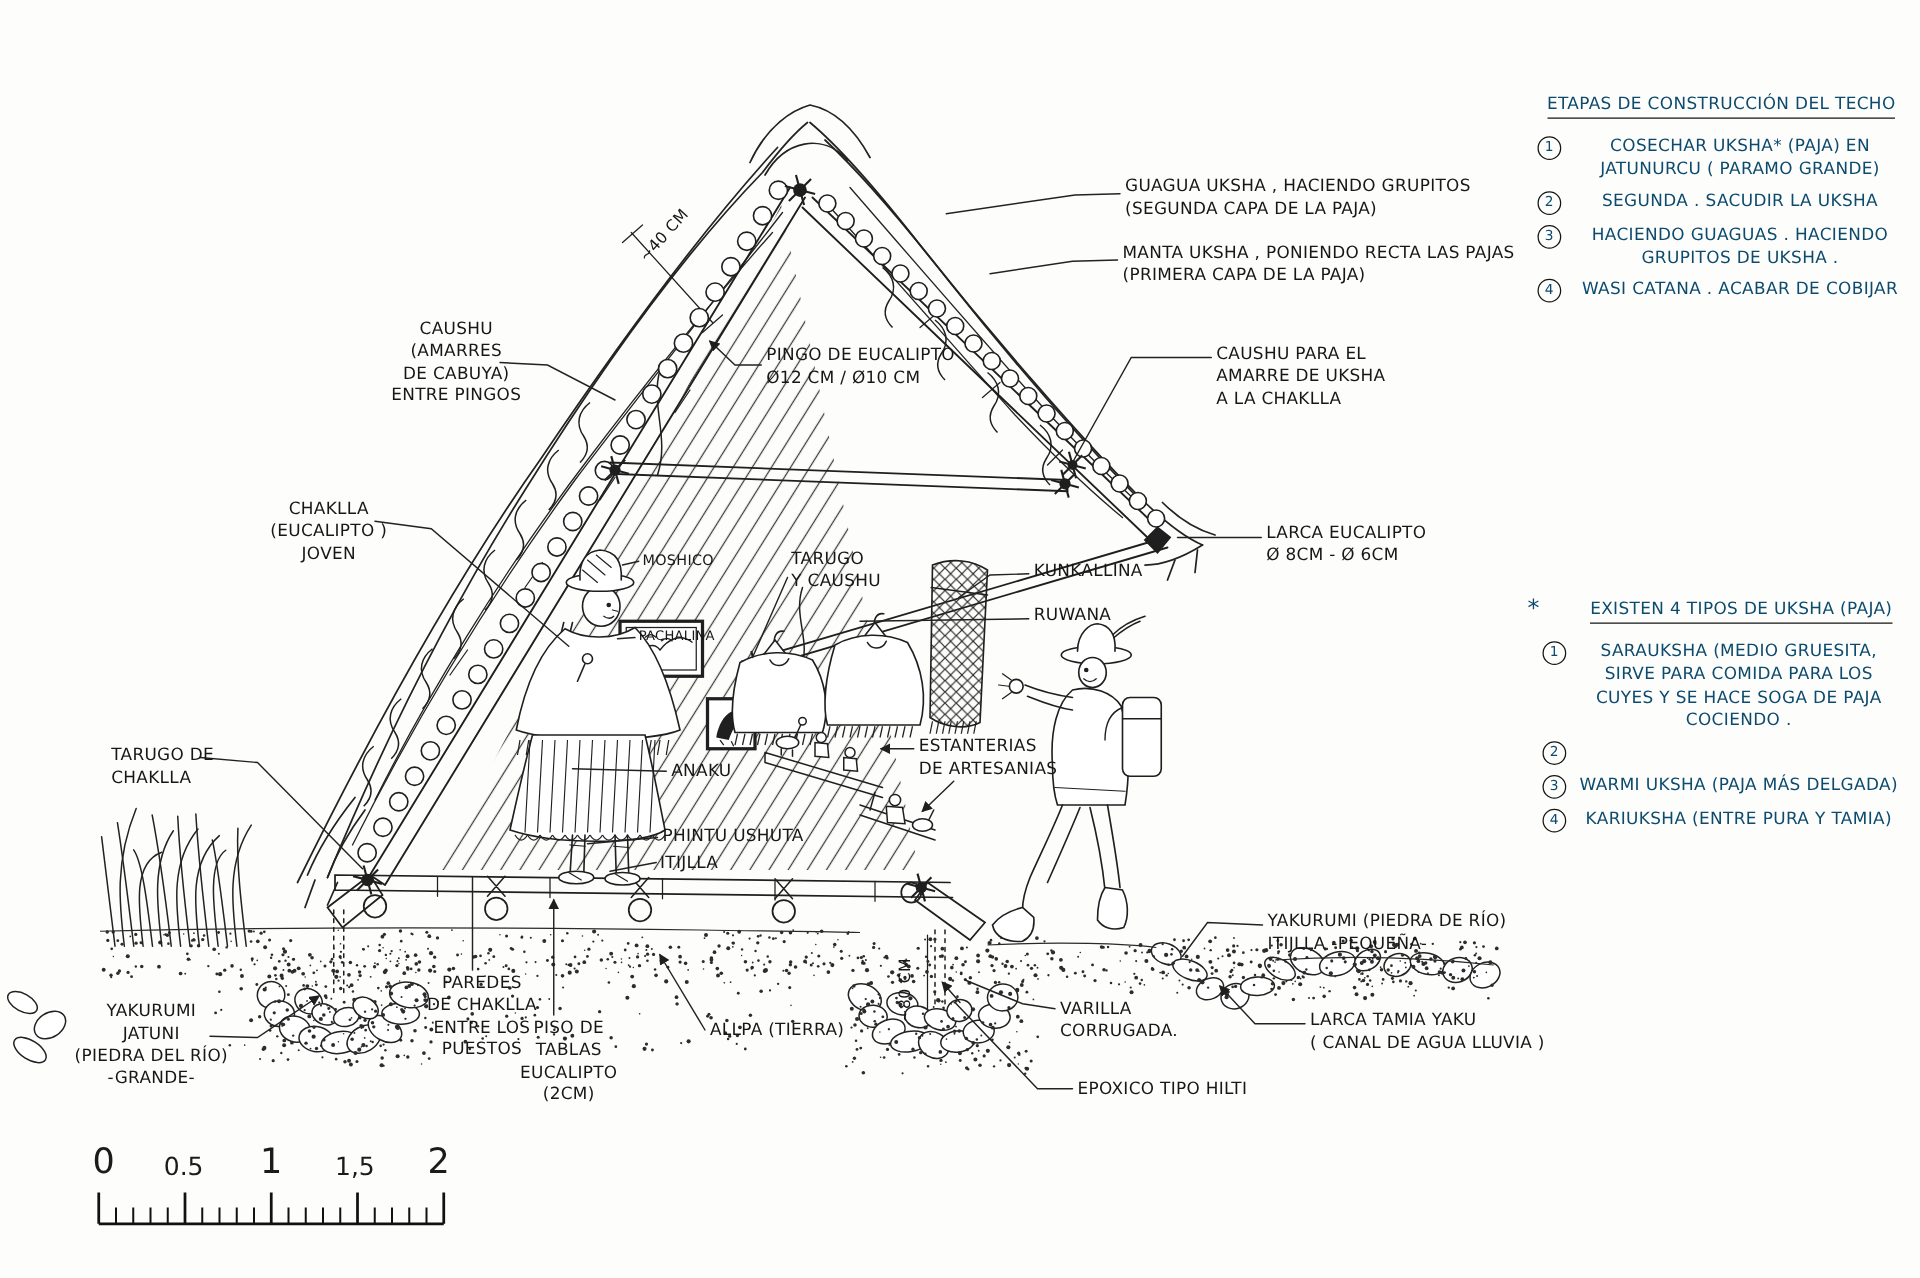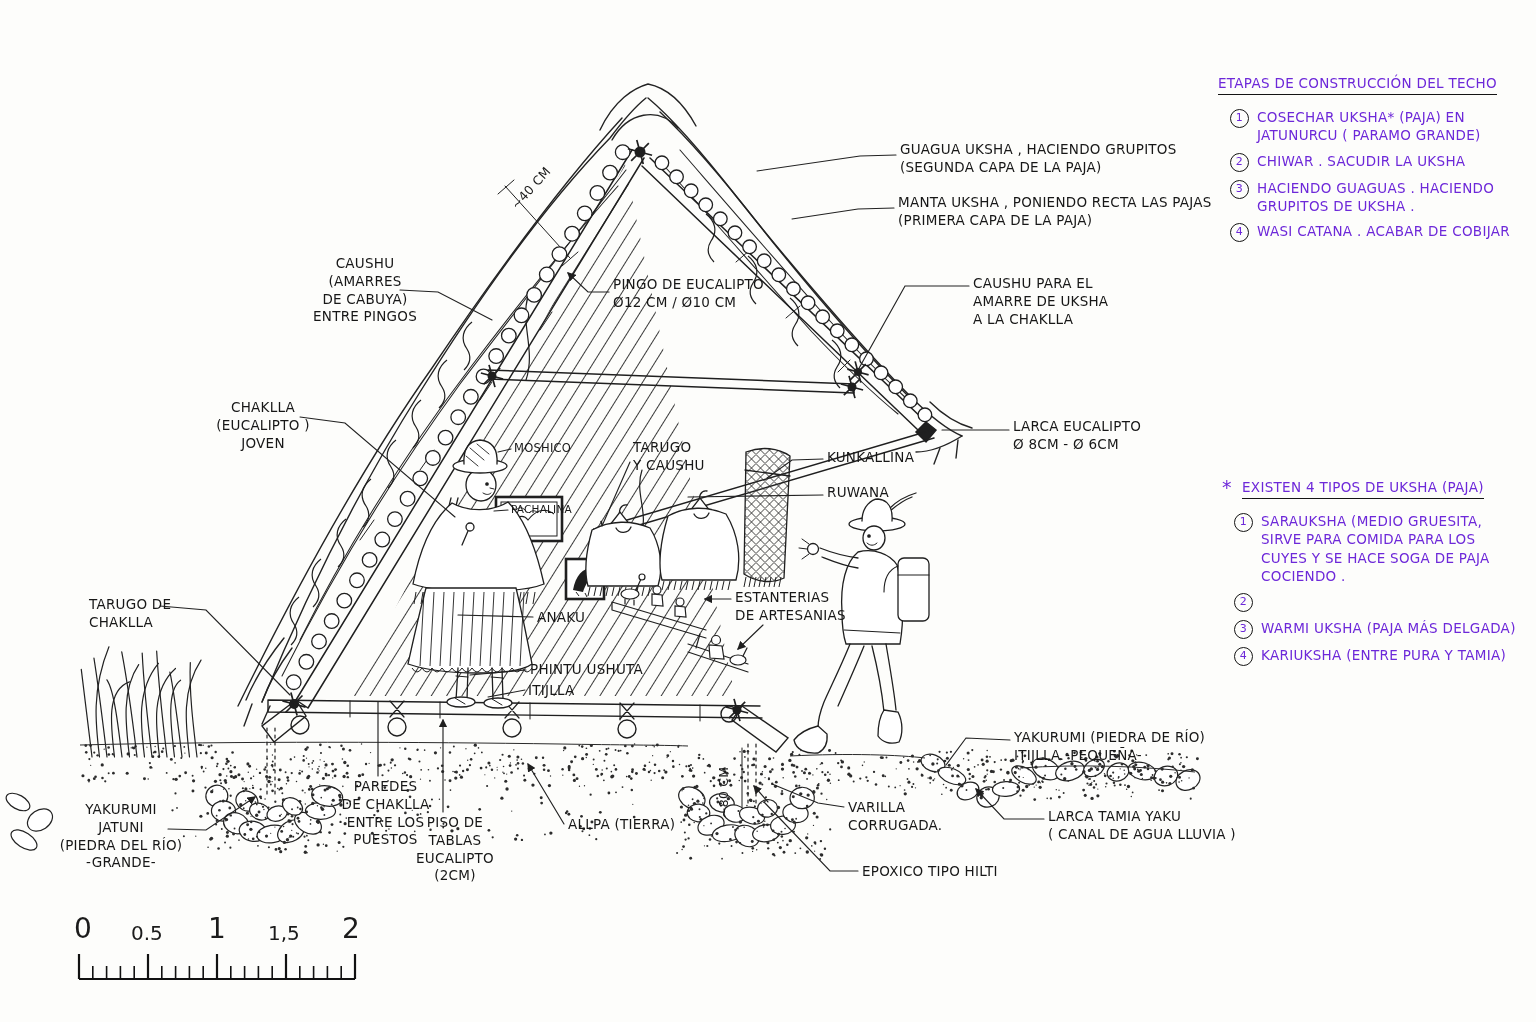--- a/index.html
+++ b/index.html
@@ -6,21 +6,21 @@
   #page{position:relative;width:1536px;height:1022px;background:#fdfdfb;overflow:hidden;
         font-family:"DejaVu Sans",sans-serif;color:#1b1b1b;}
   #art{position:absolute;left:0;top:0;z-index:1;}
   .lbl{position:absolute;z-index:2;font-size:13.5px;line-height:1.32;letter-spacing:.25px;
        white-space:pre-line;color:#171717;}
   .c{text-align:center;}
   .sm{font-size:11.5px;}
   .xs{font-size:10.5px;letter-spacing:.2px;}
   .rot40{transform:rotate(-48deg);transform-origin:left top;font-size:12.5px;}
   .rot90{transform:rotate(-90deg);transform-origin:left top;font-size:12.5px;}
-  .note{position:absolute;z-index:2;font-size:13.5px;line-height:1.35;letter-spacing:.3px;color:#6d28d9;}
+  .note{position:absolute;z-index:2;font-size:13.5px;line-height:1.35;letter-spacing:.3px;color:#0c4a6e;text-align:center;}
   .note-title{display:inline-block;border-bottom:1.6px solid #141414;padding-bottom:2px;margin-bottom:6px;}
   .nrow{display:flex;gap:8px;margin:7px 0 0 12px;align-items:flex-start;}
   .cnum{flex:0 0 auto;width:17px;height:17px;border:1.6px solid #141414;border-radius:50%;
         font-size:11px;display:flex;align-items:center;justify-content:center;margin-top:1px;}
   .star{position:absolute;left:-20px;top:-3px;font-size:19px;}
   .tipos-title-wrap{position:relative;margin-left:20px;}
   #scalebar{position:absolute;left:74px;top:912px;width:300px;height:78px;z-index:2;}
   .snum{position:absolute;top:0;font-size:28px;}
   .snum.small{font-size:20px;top:9px;}
 </style>
@@ -1627,21 +1627,21 @@
   <div class="lbl rot90" style="left:716px;top:818px">~80 CM</div>
 
   <div class="note" style="left:1218px;top:74px;width:318px">
     <span class="note-title">ETAPAS DE CONSTRUCCIÓN DEL TECHO</span>
     <div class="nrow">
       <span class="cnum">1</span>
       <span style="width:270px">COSECHAR UKSHA* (PAJA) EN JATUNURCU ( PARAMO GRANDE)</span>
     </div>
     <div class="nrow">
       <span class="cnum">2</span>
-      <span style="width:270px">CHIWAR . SACUDIR LA UKSHA</span>
+      <span style="width:270px">SEGUNDA . SACUDIR LA UKSHA</span>
     </div>
     <div class="nrow">
       <span class="cnum">3</span>
       <span style="width:270px">HACIENDO GUAGUAS . HACIENDO GRUPITOS DE UKSHA .</span>
     </div>
     <div class="nrow">
       <span class="cnum">4</span>
       <span style="width:270px">WASI CATANA . ACABAR DE COBIJAR</span>
     </div>
   </div>

